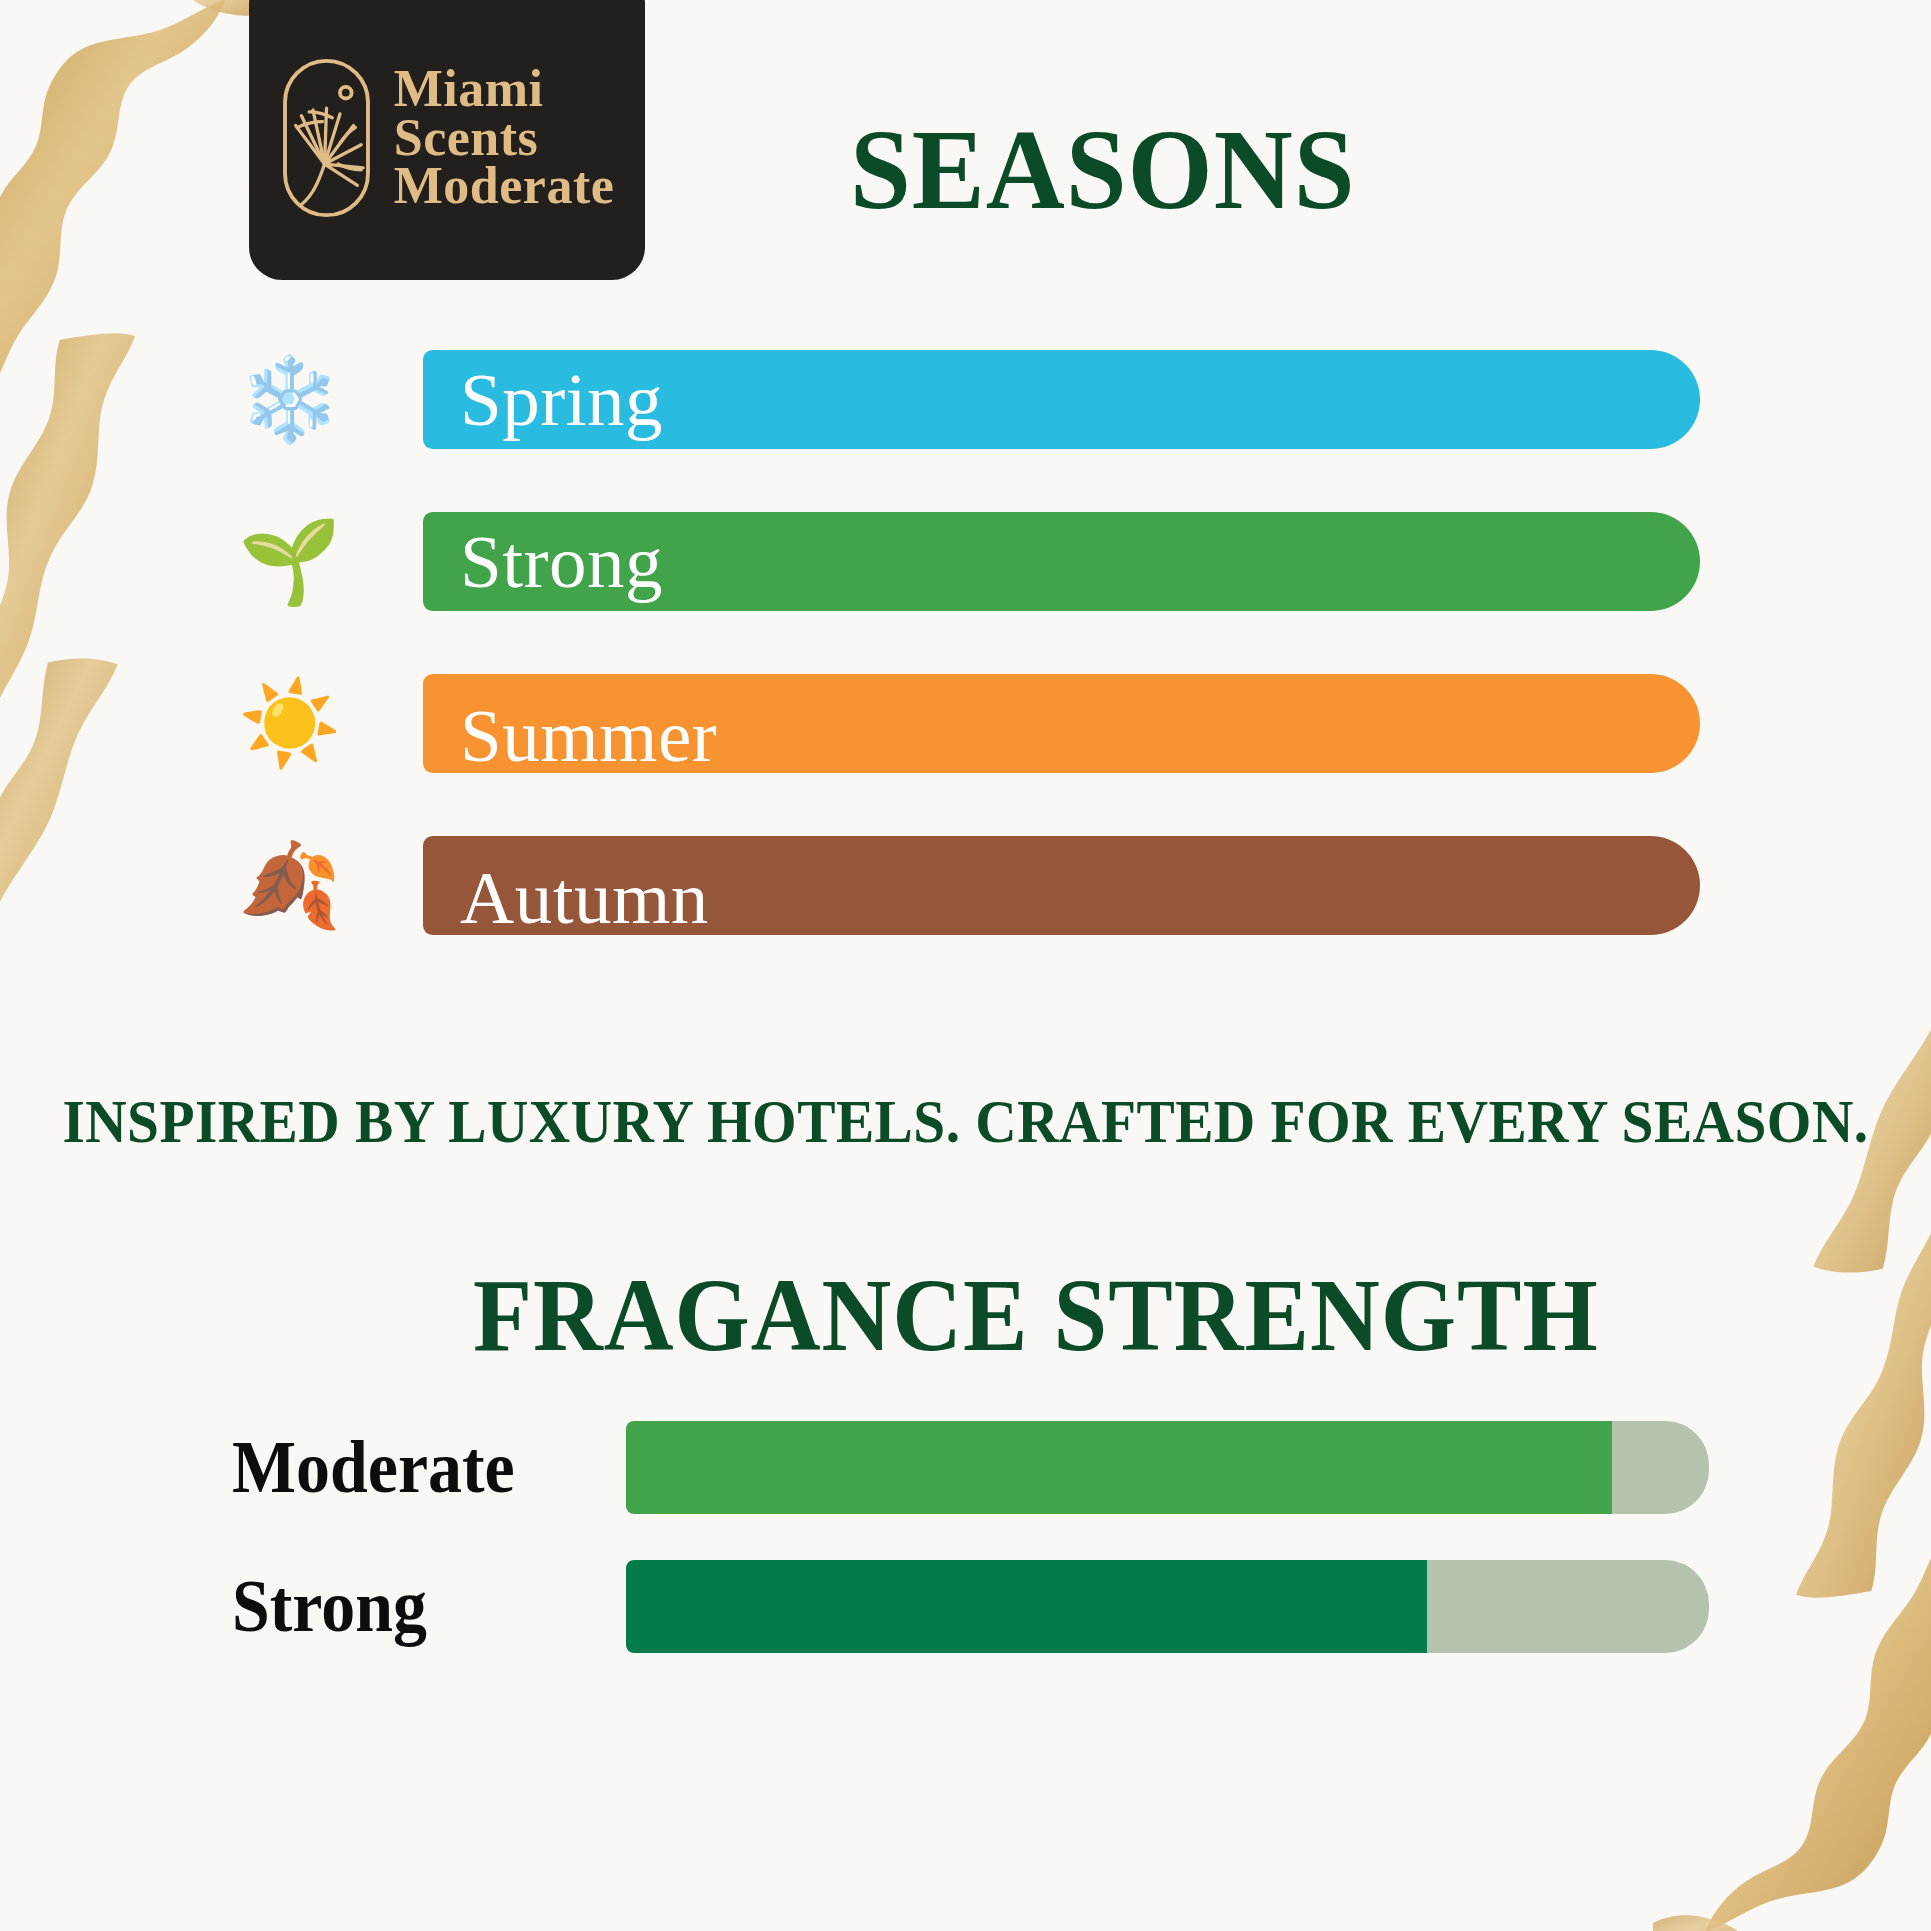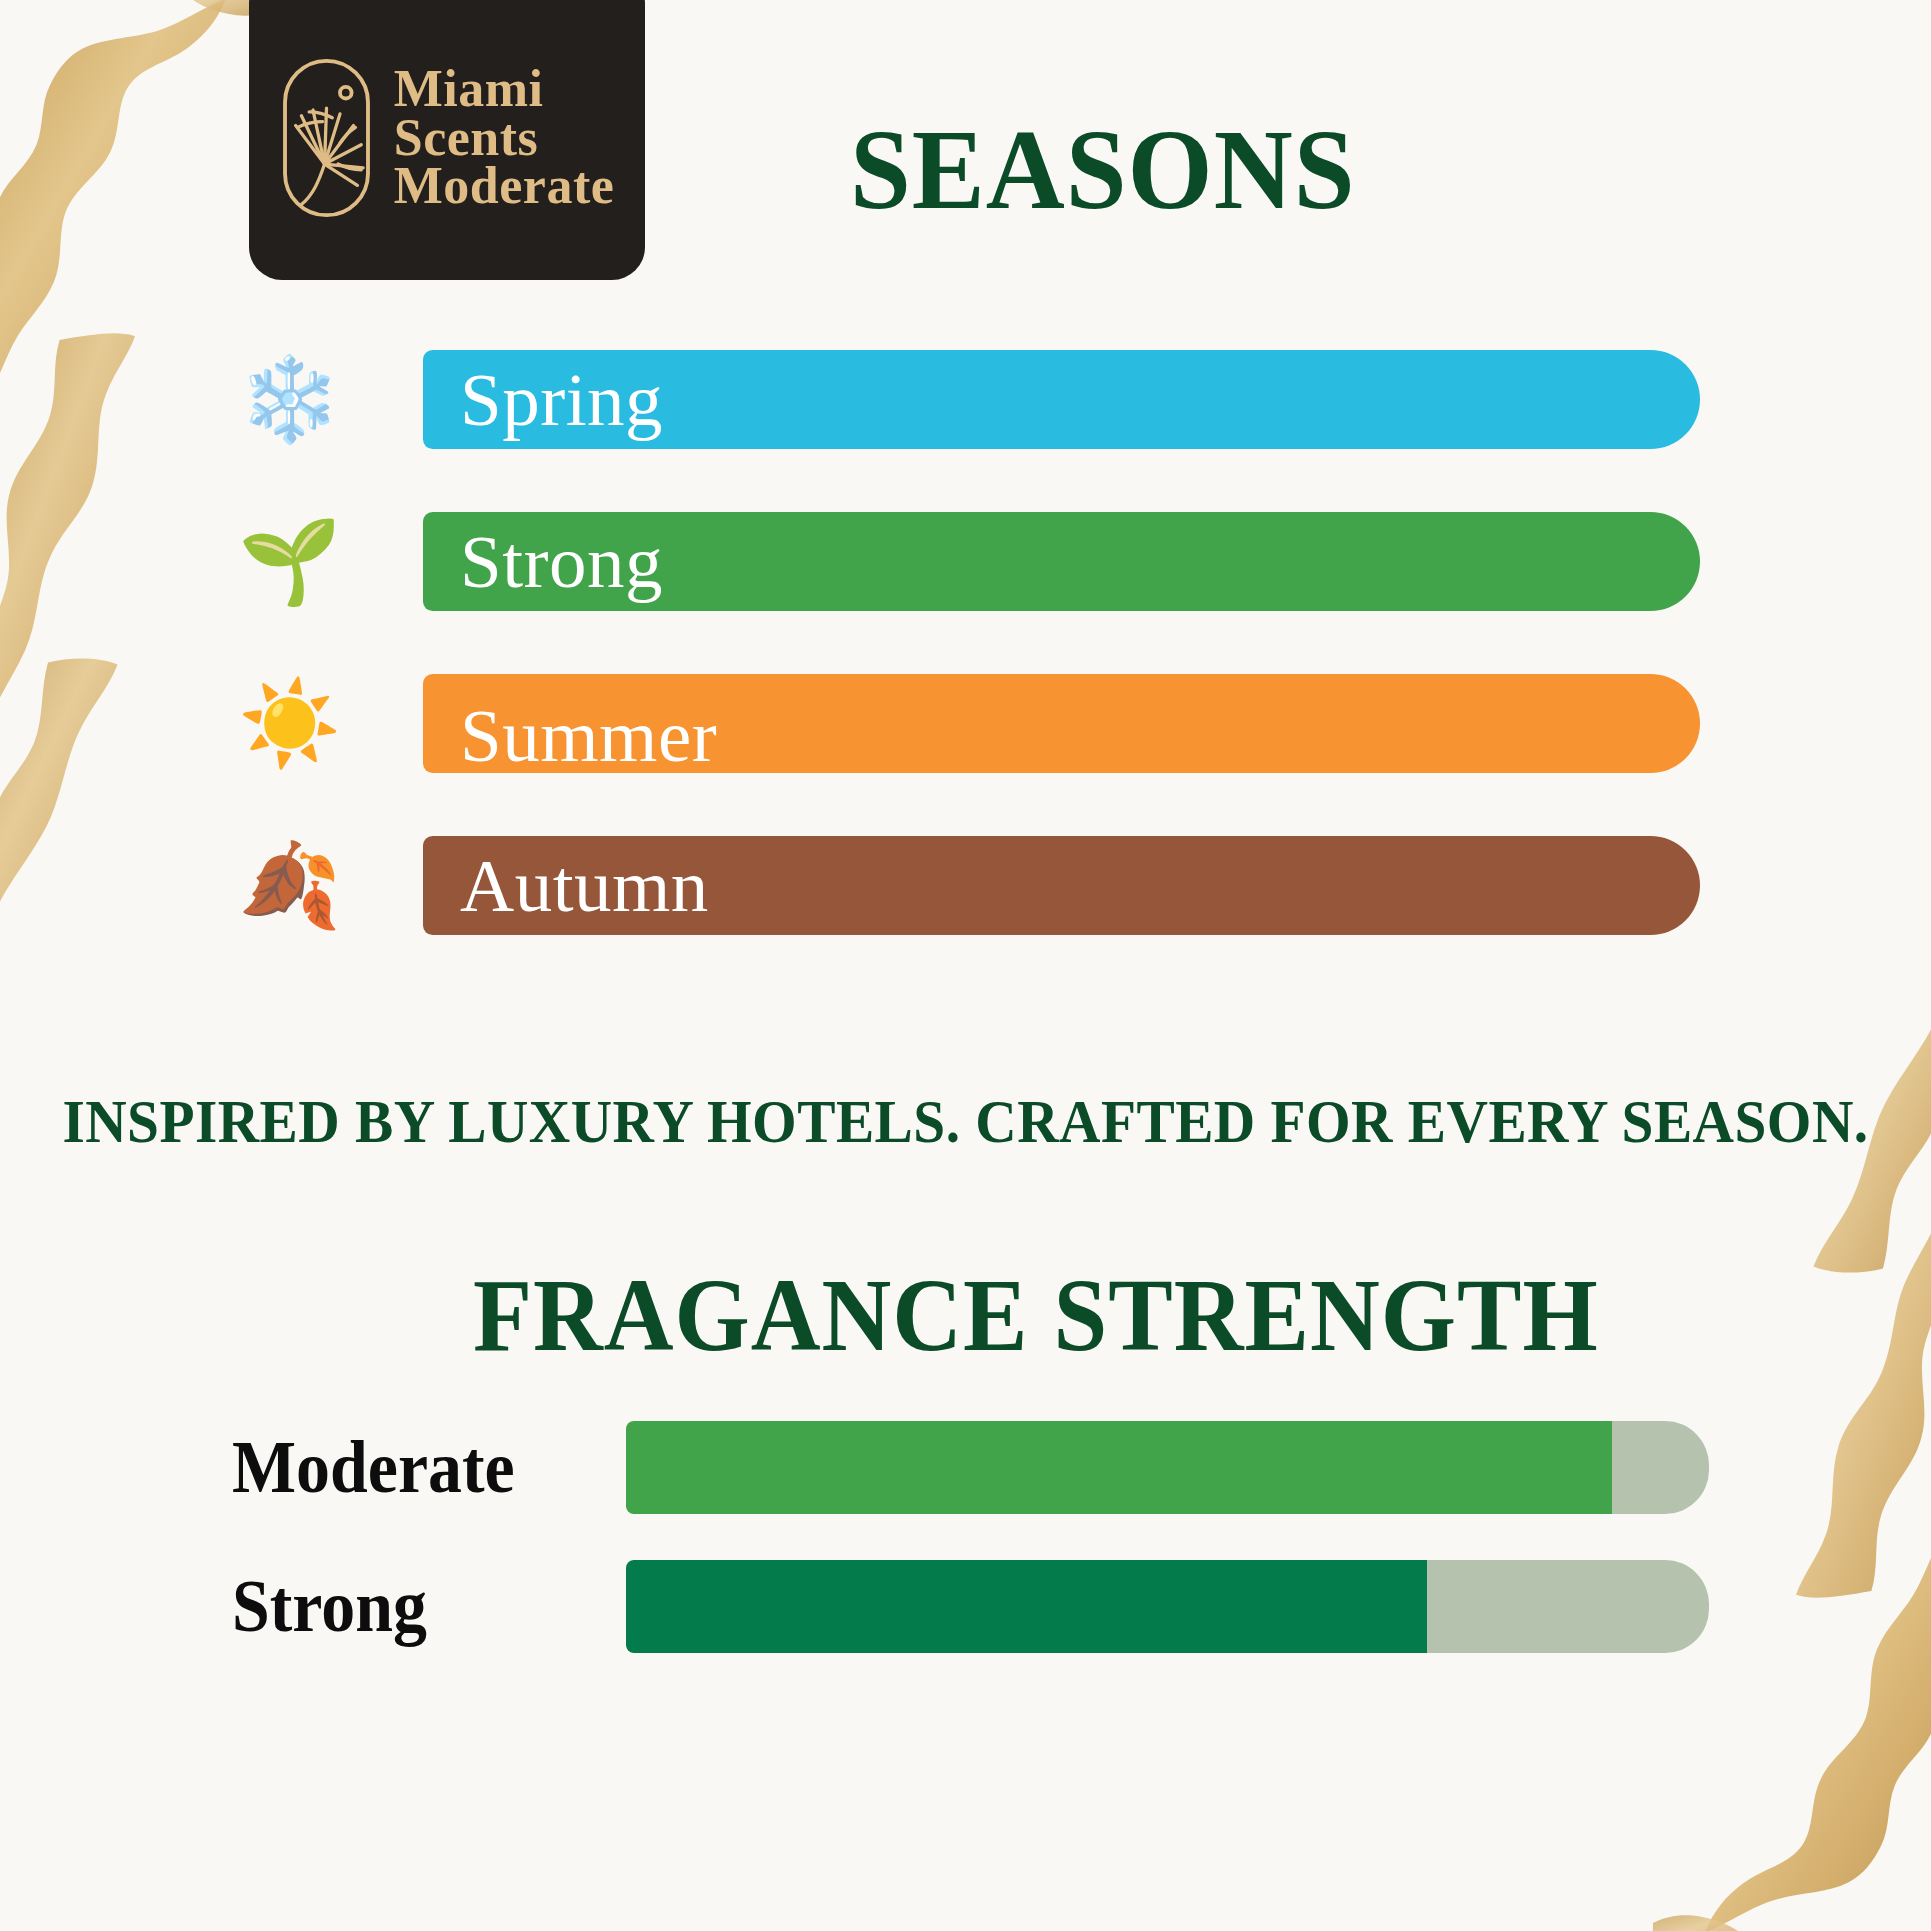--- a/index.html
+++ b/index.html
@@ -285,21 +285,21 @@
 
     <div class="season-row">
       <div class="season-icon">☀️</div>
       <div class="season-bar" style="background: rgb(248, 147, 49); align-items: flex-end;">
         <span class="season-label">Summer</span>
       </div>
     </div>
 
     <div class="season-row">
       <div class="season-icon">🍂</div>
-      <div class="season-bar" style="background: rgb(150, 86, 58);">
+      <div class="season-bar" style="background: rgb(150, 86, 58); align-items: flex-end;">
         <span class="season-label">Autumn</span>
       </div>
     </div>
 
   </div>
 
   <div class="tagline">INSPIRED BY LUXURY HOTELS. CRAFTED FOR EVERY SEASON.</div>
 
   <div class="heading heading-strength">FRAGANCE STRENGTH</div>
 

